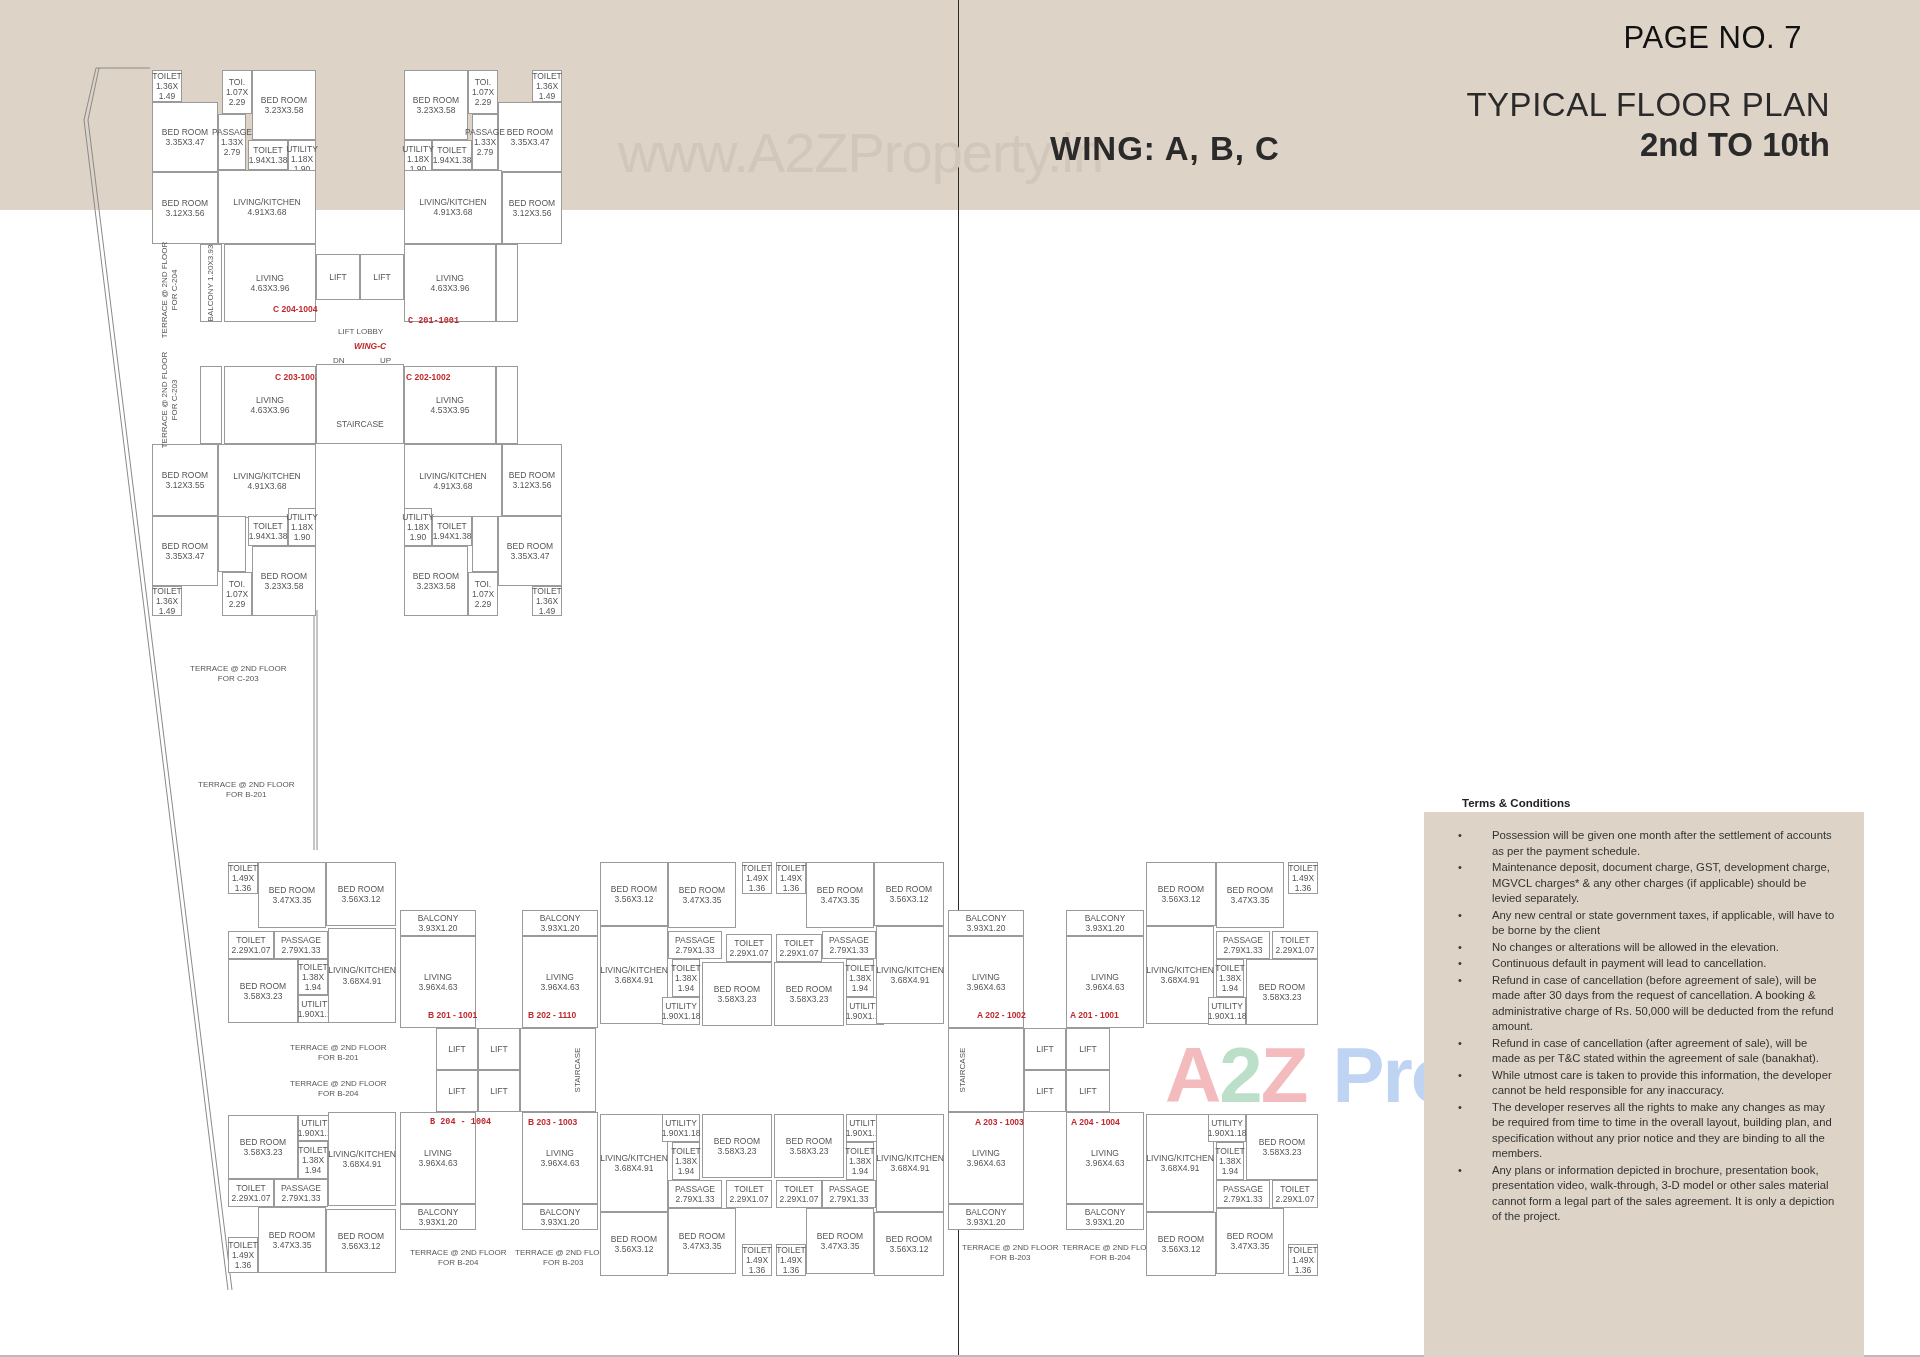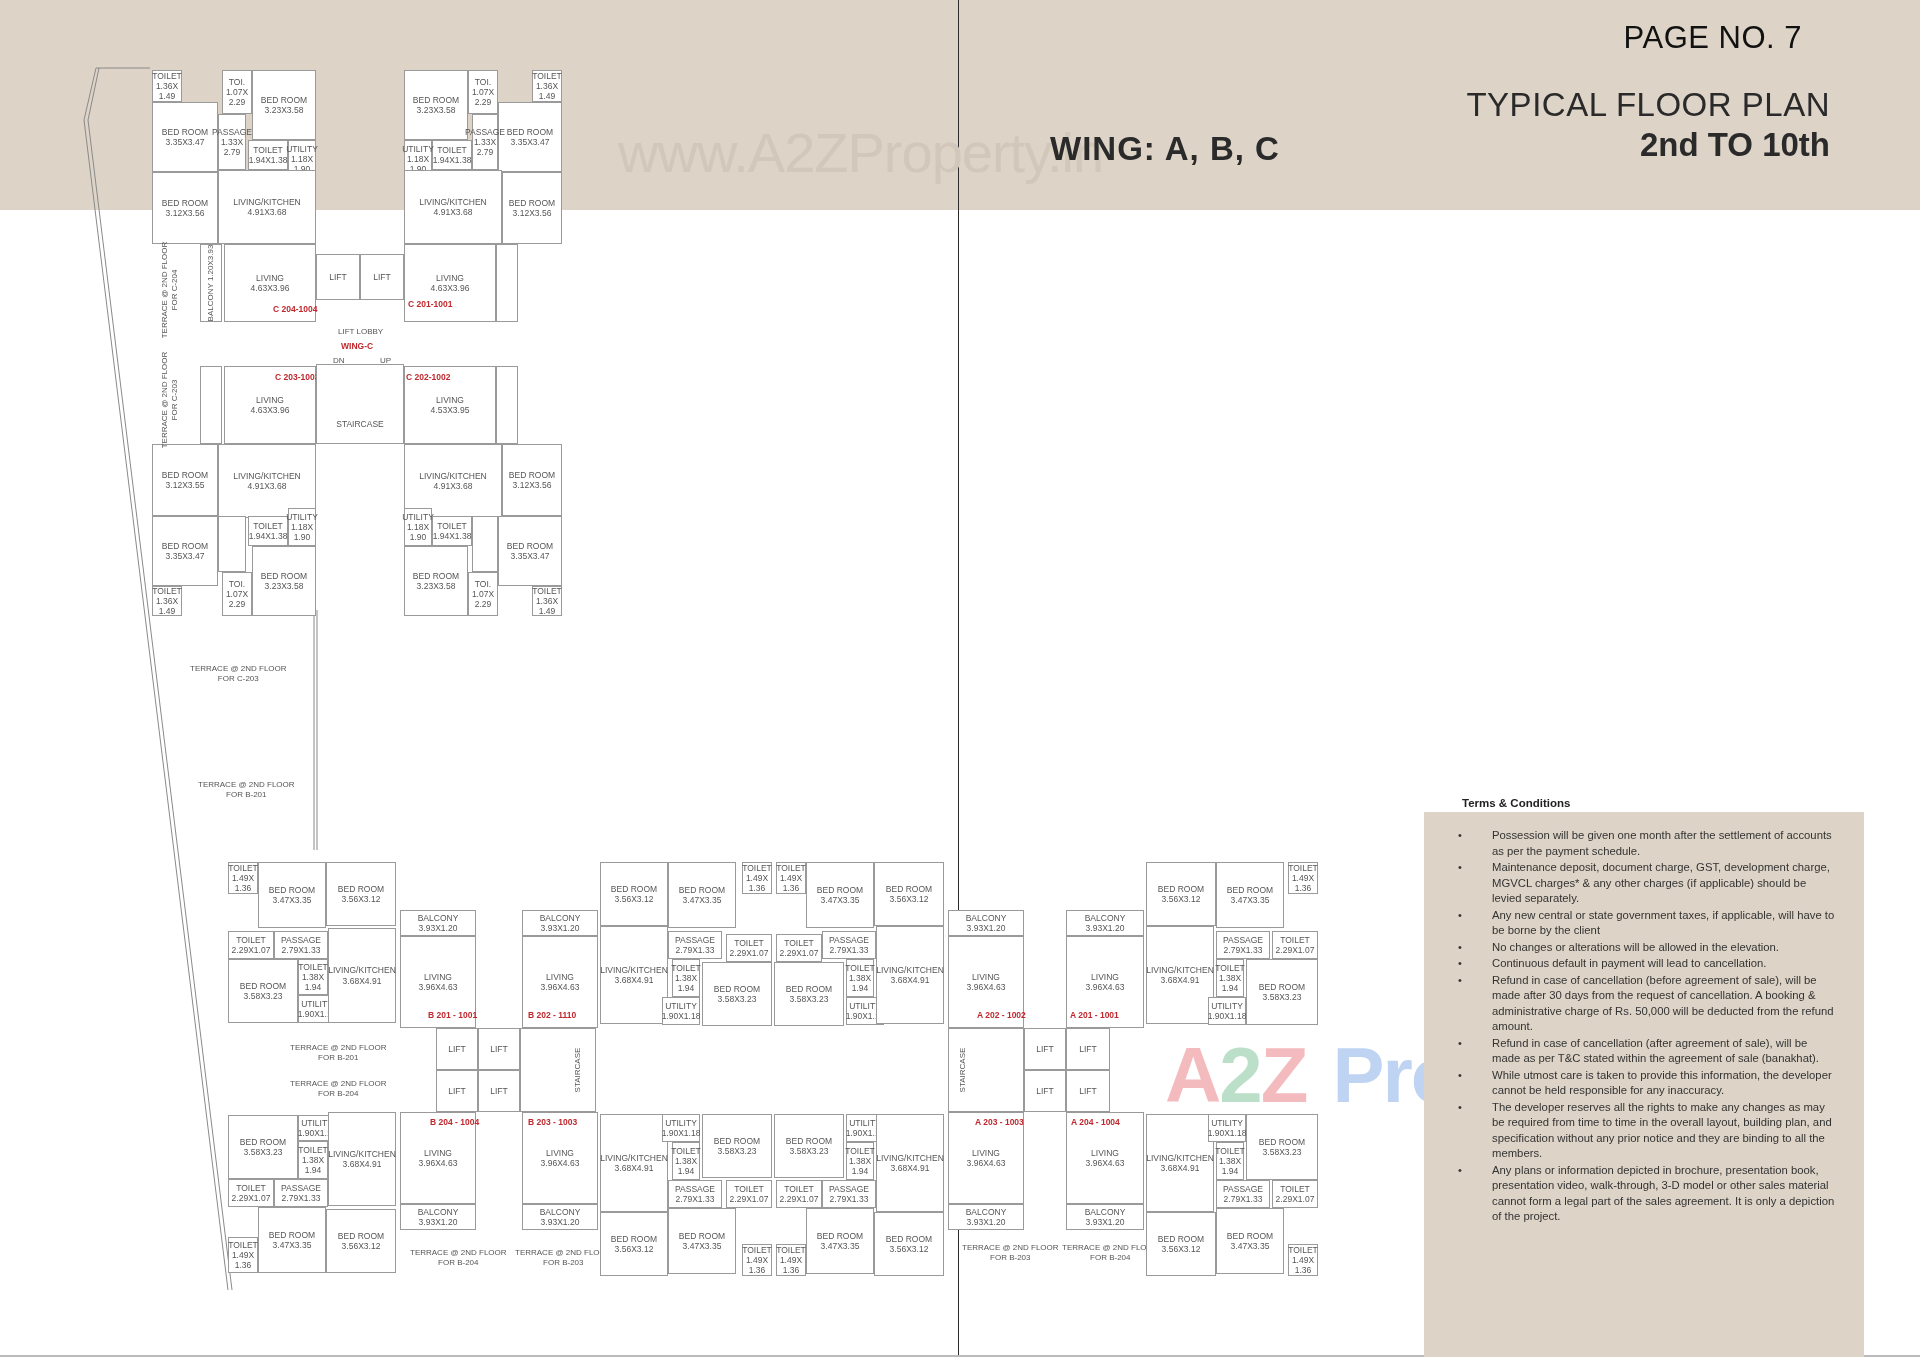--- a/index.html
+++ b/index.html
@@ -149,24 +149,24 @@
     </div>
   <div class="room" style="left:502px;top:172px;width:60px;height:72px;">
       <span class="nm">BED ROOM</span>
       <span>3.12X3.56</span>
     </div>
   <div class="room" style="left:404px;top:244px;width:92px;height:78px;">
       <span class="nm">LIVING</span>
       <span>4.63X3.96</span>
     </div>
   <div class="room" style="left:496px;top:244px;width:22px;height:78px;"></div>
-  <div class="unit-tag" style="left:408px;top:299px;">C 201-1001</div>
+  <div class="unit-tag" style="left:408px;top:316px;font-family:Liberation Mono, monospace;">C 201-1001</div>
 
   <div class="lbl" style="left:338px;top:327px;">LIFT LOBBY</div>
-  <div class="unit-tag" style="left:341px;top:341px;">WING-C</div>
+  <div class="unit-tag" style="left:354px;top:341px;font-style:italic;">WING-C</div>
   <div class="lbl" style="left:333px;top:356px;">DN</div>
   <div class="lbl" style="left:380px;top:356px;">UP</div>
 
   <div class="room" style="left:224px;top:366px;width:92px;height:78px;">
       <span class="nm">LIVING</span>
       <span>4.63X3.96</span>
     </div>
   <div class="room" style="left:200px;top:366px;width:22px;height:78px;"></div>
   <div class="unit-tag" style="left:275px;top:372px;">C 203-1003</div>
   <div class="room" style="left:316px;top:364px;width:88px;height:80px;">
@@ -366,21 +366,21 @@
       <span>1.49X 1.36</span>
     </div>
   <div class="room" style="left:400px;top:1112px;width:76px;height:92px;">
       <span class="nm">LIVING</span>
       <span>3.96X4.63</span>
     </div>
   <div class="room" style="left:400px;top:1204px;width:76px;height:26px;">
       <span class="nm">BALCONY</span>
       <span>3.93X1.20</span>
     </div>
-  <div class="unit-tag" style="left:430px;top:1117px;">B 204 - 1004</div>
+  <div class="unit-tag" style="left:430px;top:1117px;font-family:Liberation Mono, monospace;">B 204 - 1004</div>
   <div class="lbl" style="left:410px;top:1248px;"><span>TERRACE @ 2ND FLOOR</span><br><span>FOR B-204</span></div>
 
   <div class="room" style="left:522px;top:1112px;width:76px;height:92px;">
       <span class="nm">LIVING</span>
       <span>3.96X4.63</span>
     </div>
   <div class="room" style="left:522px;top:1204px;width:76px;height:26px;">
       <span class="nm">BALCONY</span>
       <span>3.93X1.20</span>
     </div>

